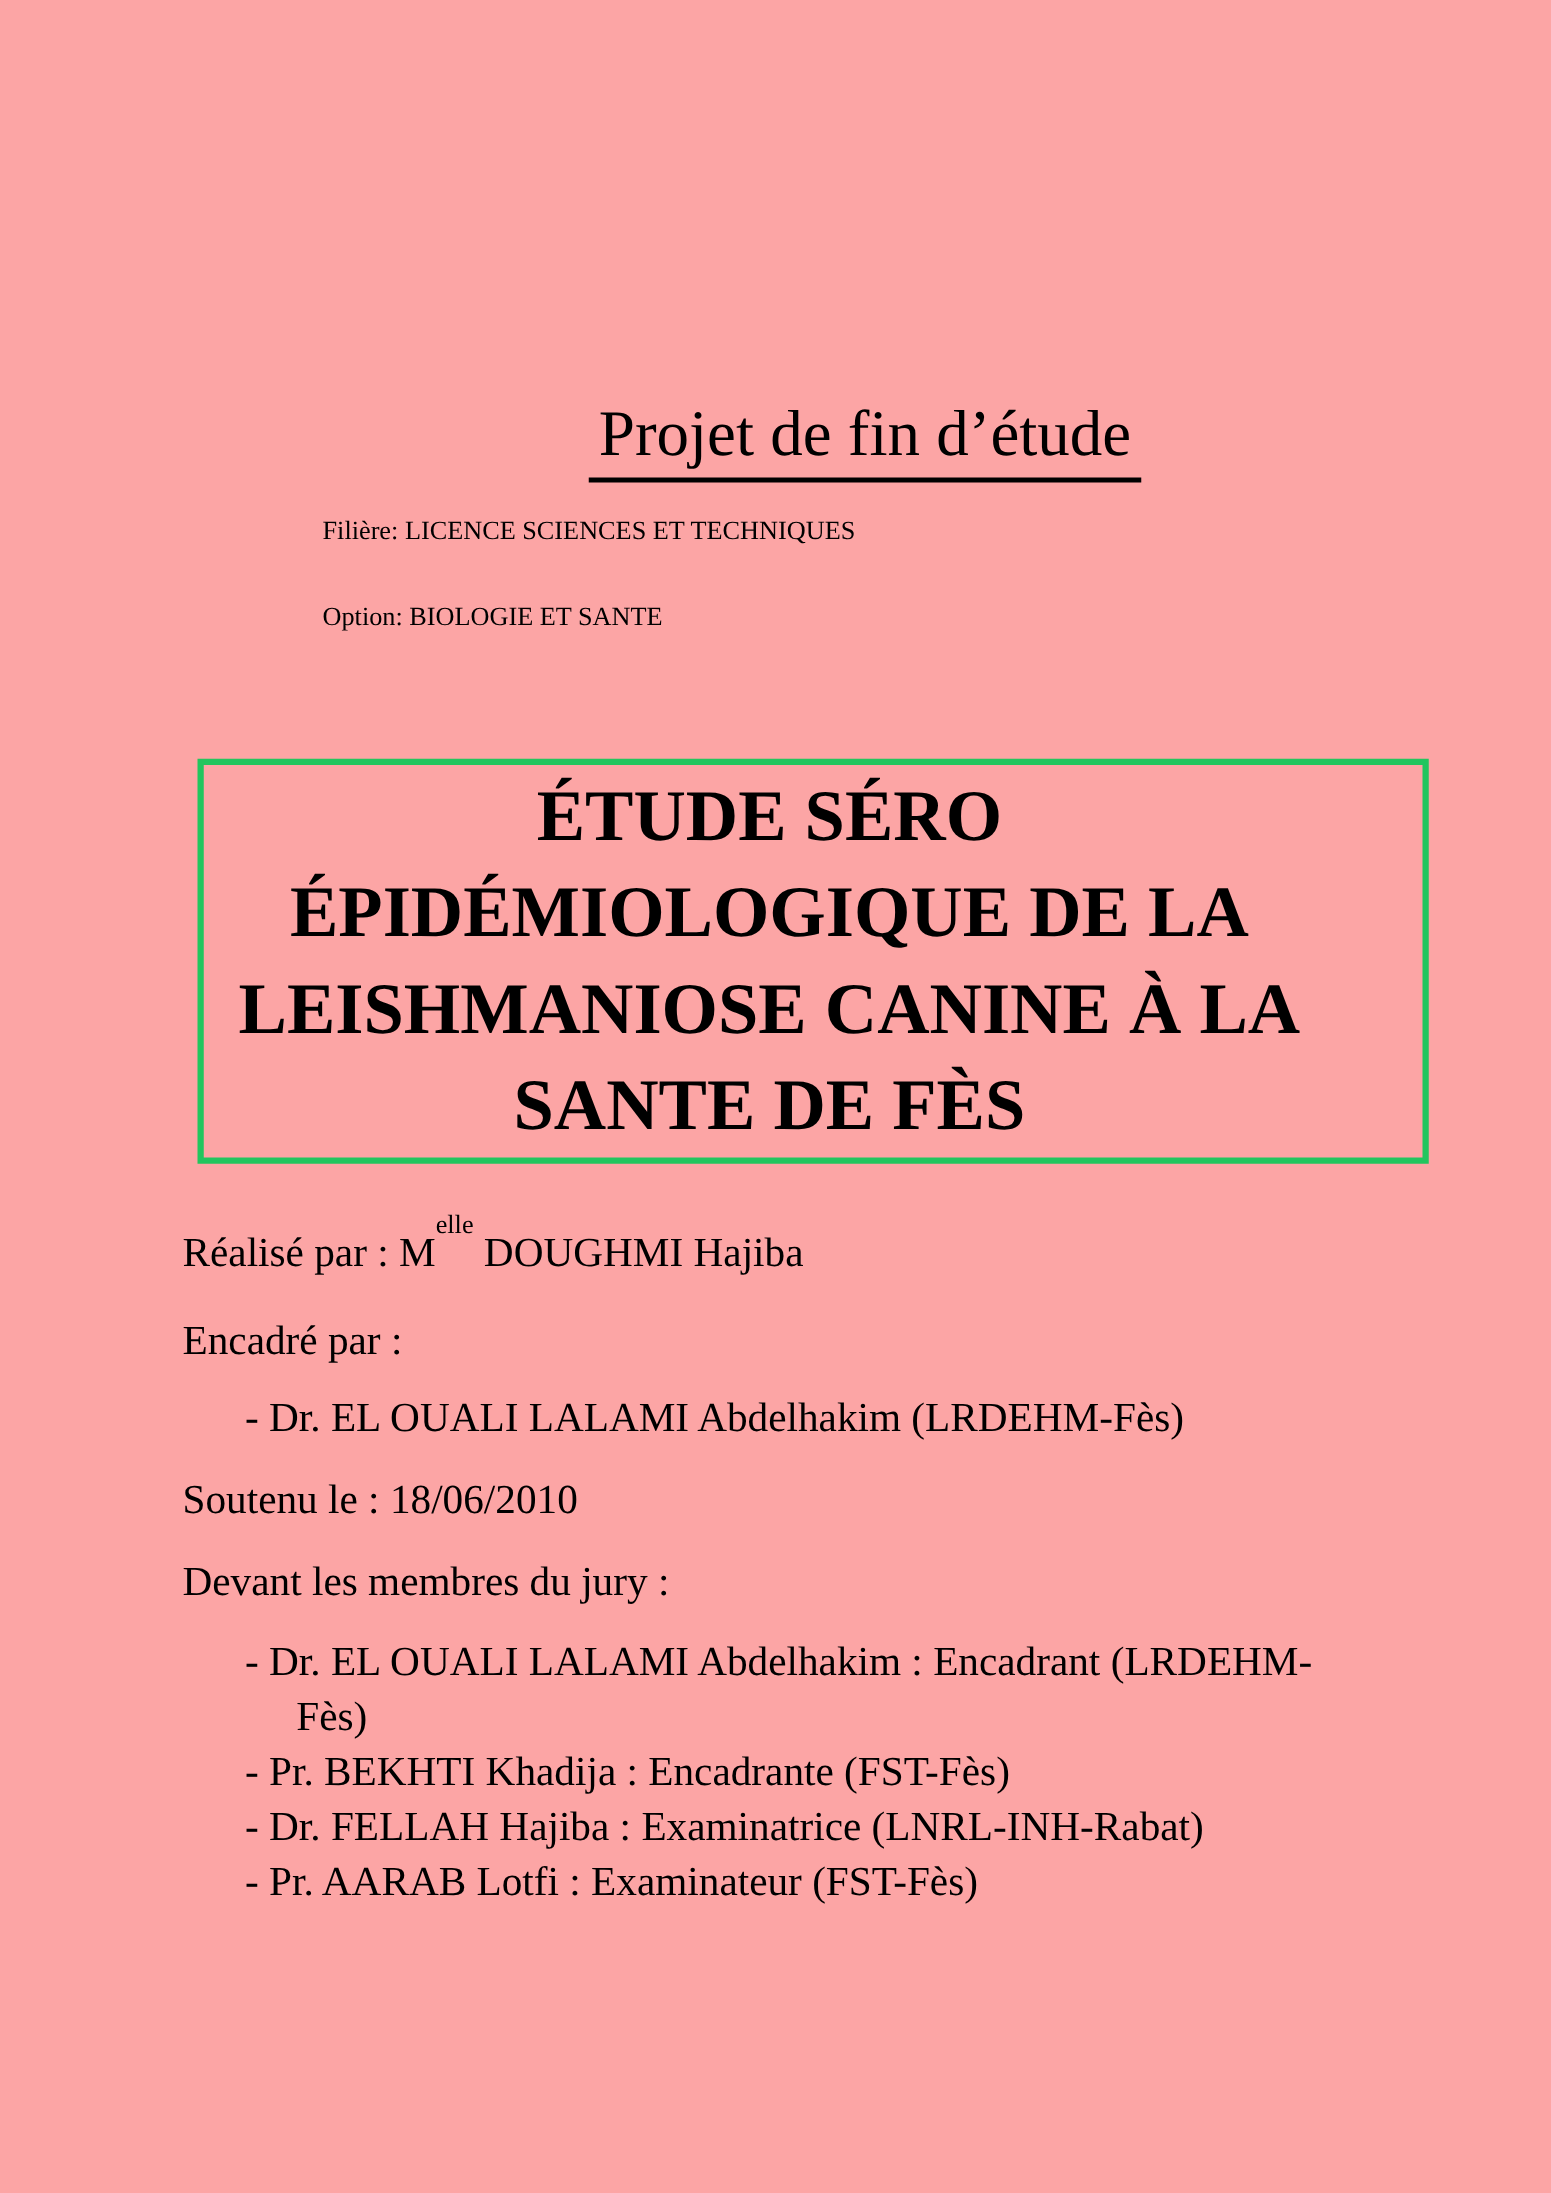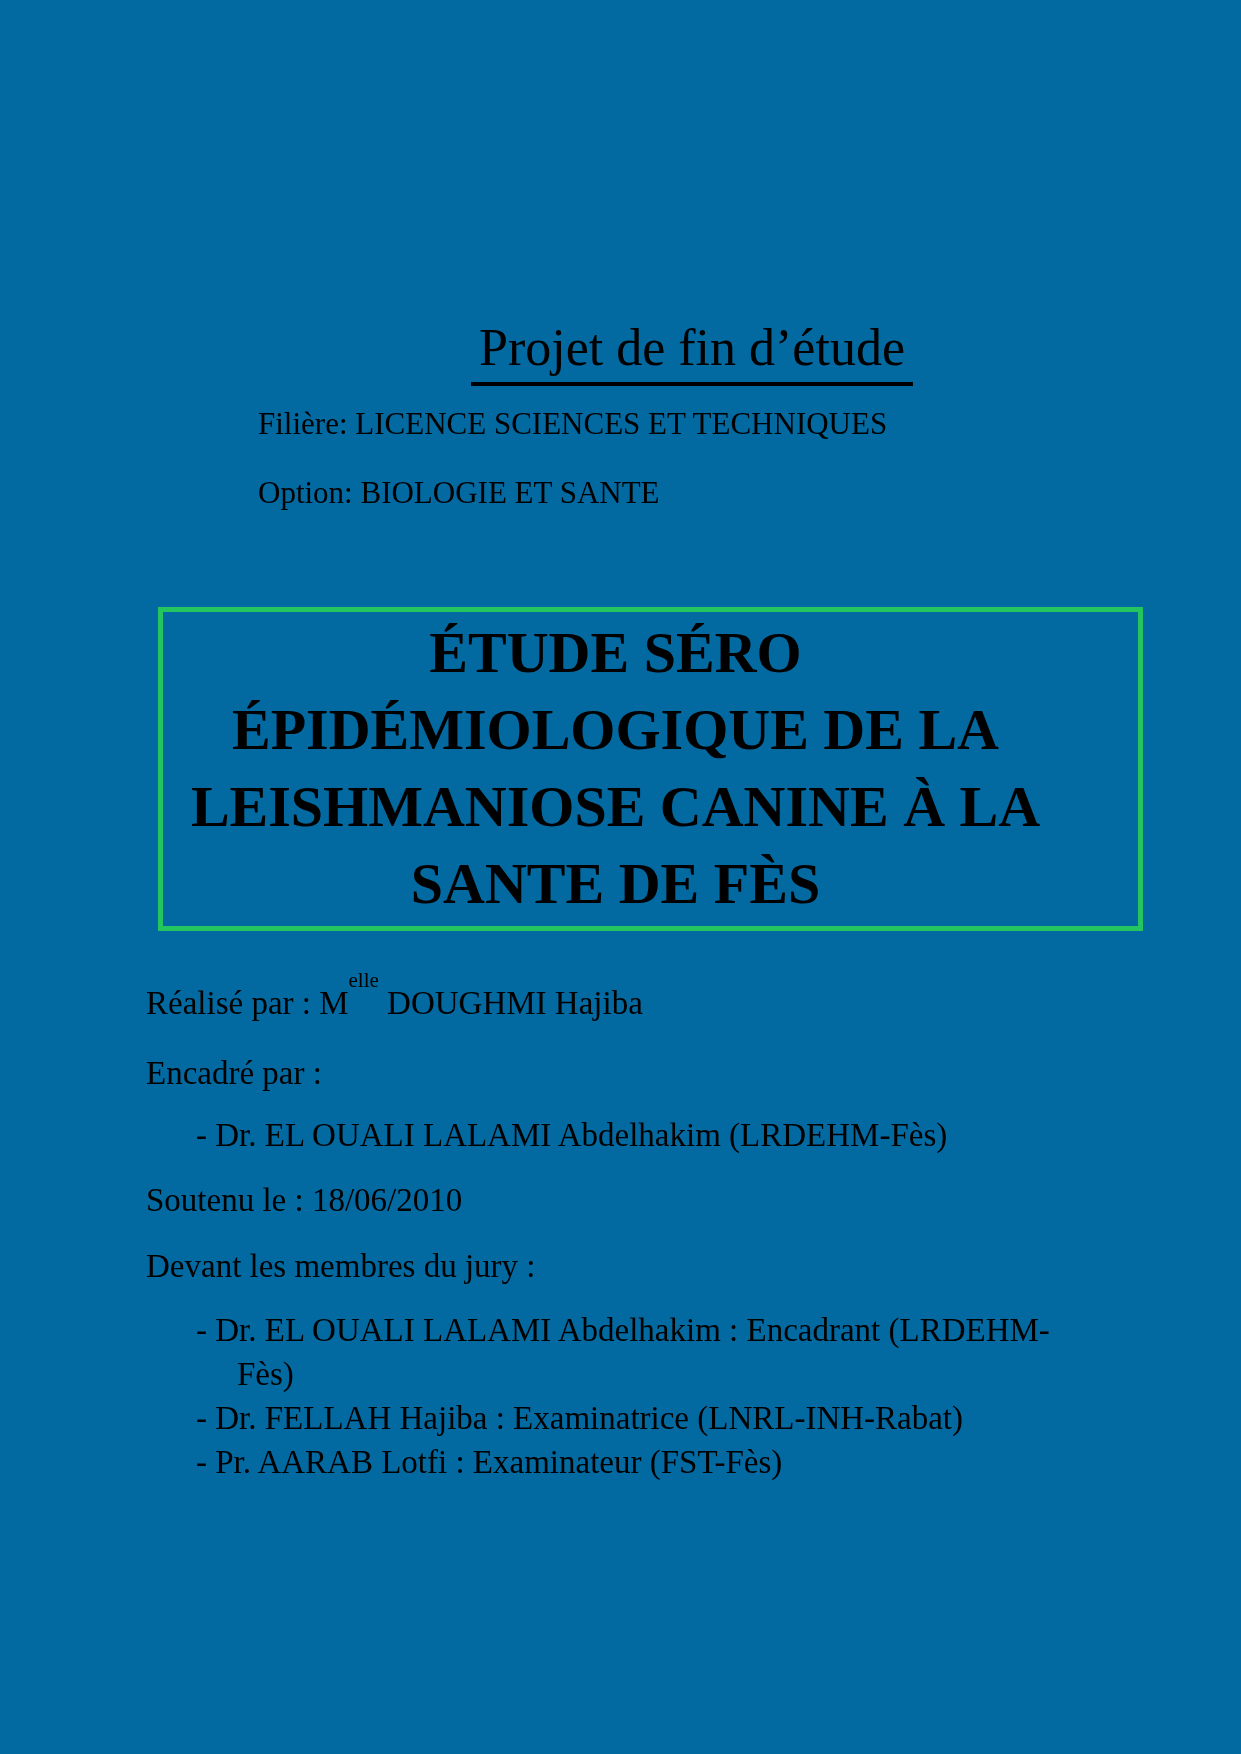--- a/index.html
+++ b/index.html
@@ -5,21 +5,21 @@
   html, body {
     margin: 0;
     padding: 0;
     background: #ffffff;
   }
   .page {
     position: relative;
     width: 1241px;
     height: 1754px;
     margin: 0 auto;
-    background: #0369a1;
+    background: #fca5a5;
     color: #000000;
     font-family: "Liberation Serif", "DejaVu Serif", serif;
     box-sizing: border-box;
     padding: 318px 50px 13px 146px;
     overflow: hidden;
   }
 
   
   .main-title {
     margin: 0;
@@ -32,21 +32,21 @@
   }
   .main-title .underline-span {
     display: inline-block;
     border-bottom: 4px solid #000000;
     padding: 0 8px 4px 8px;
   }
 
   
   .program {
     margin: 16px 0 0 112px;
-    font-size: 31px;
+    font-size: 21px;
     line-height: 44px;
   }
   .program p { margin: 0; }
   .program .option-line { margin-top: 25px; }
 
   
   .title-box {
     margin: 92px 0 0 12px;
     width: 985px;
     height: 324px;
@@ -123,20 +123,24 @@
   <p class="body-line soutenu">Soutenu le : 18/06/2010</p>
 
   <p class="body-line devant">Devant les membres du jury :</p>
 
   <ul class="doc-list jury-list">
     <li>
       <div>- Dr. EL OUALI LALAMI Abdelhakim : Encadrant (LRDEHM-</div>
       <div class="jury-wrap-line">Fès)</div>
     </li>
     <li>
+      <div>- Pr. BEKHTI Khadija : Encadrante (FST-Fès)</div>
+
+    </li>
+    <li>
       <div>- Dr. FELLAH Hajiba : Examinatrice (LNRL-INH-Rabat)</div>
 
     </li>
     <li>
       <div>- Pr. AARAB Lotfi : Examinateur (FST-Fès)</div>
 
     </li>
   </ul>
 
 </div>

